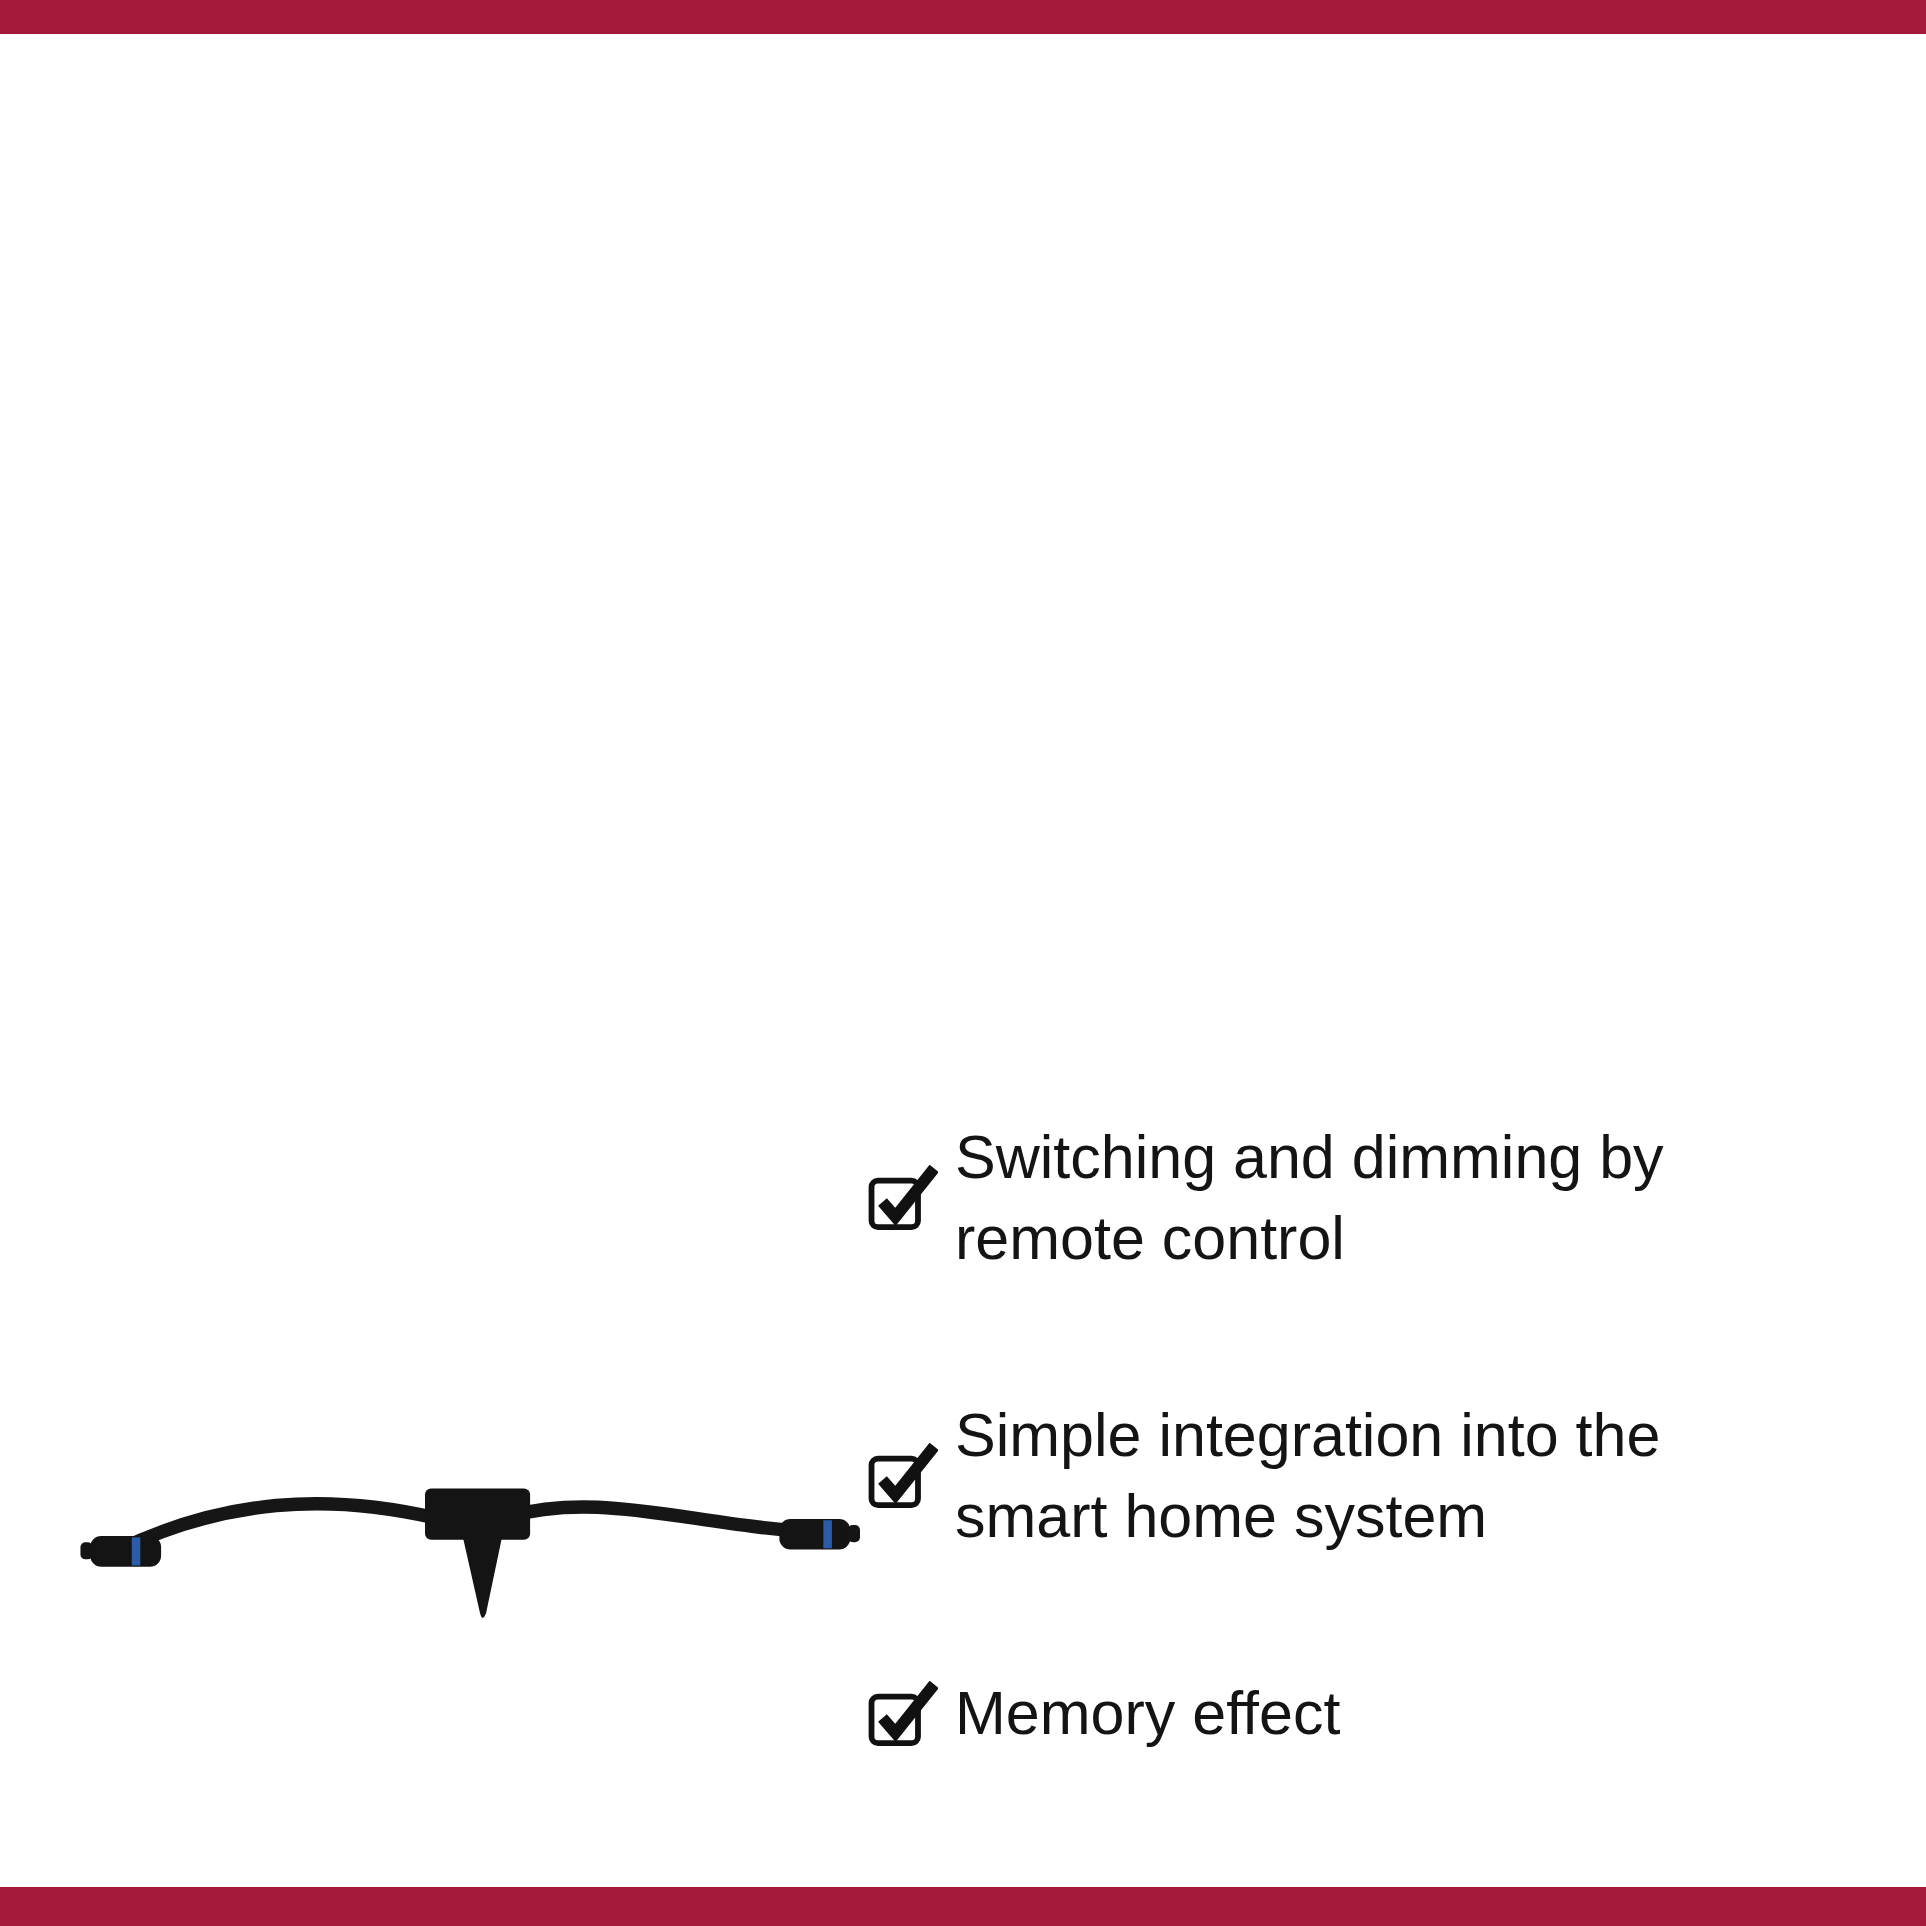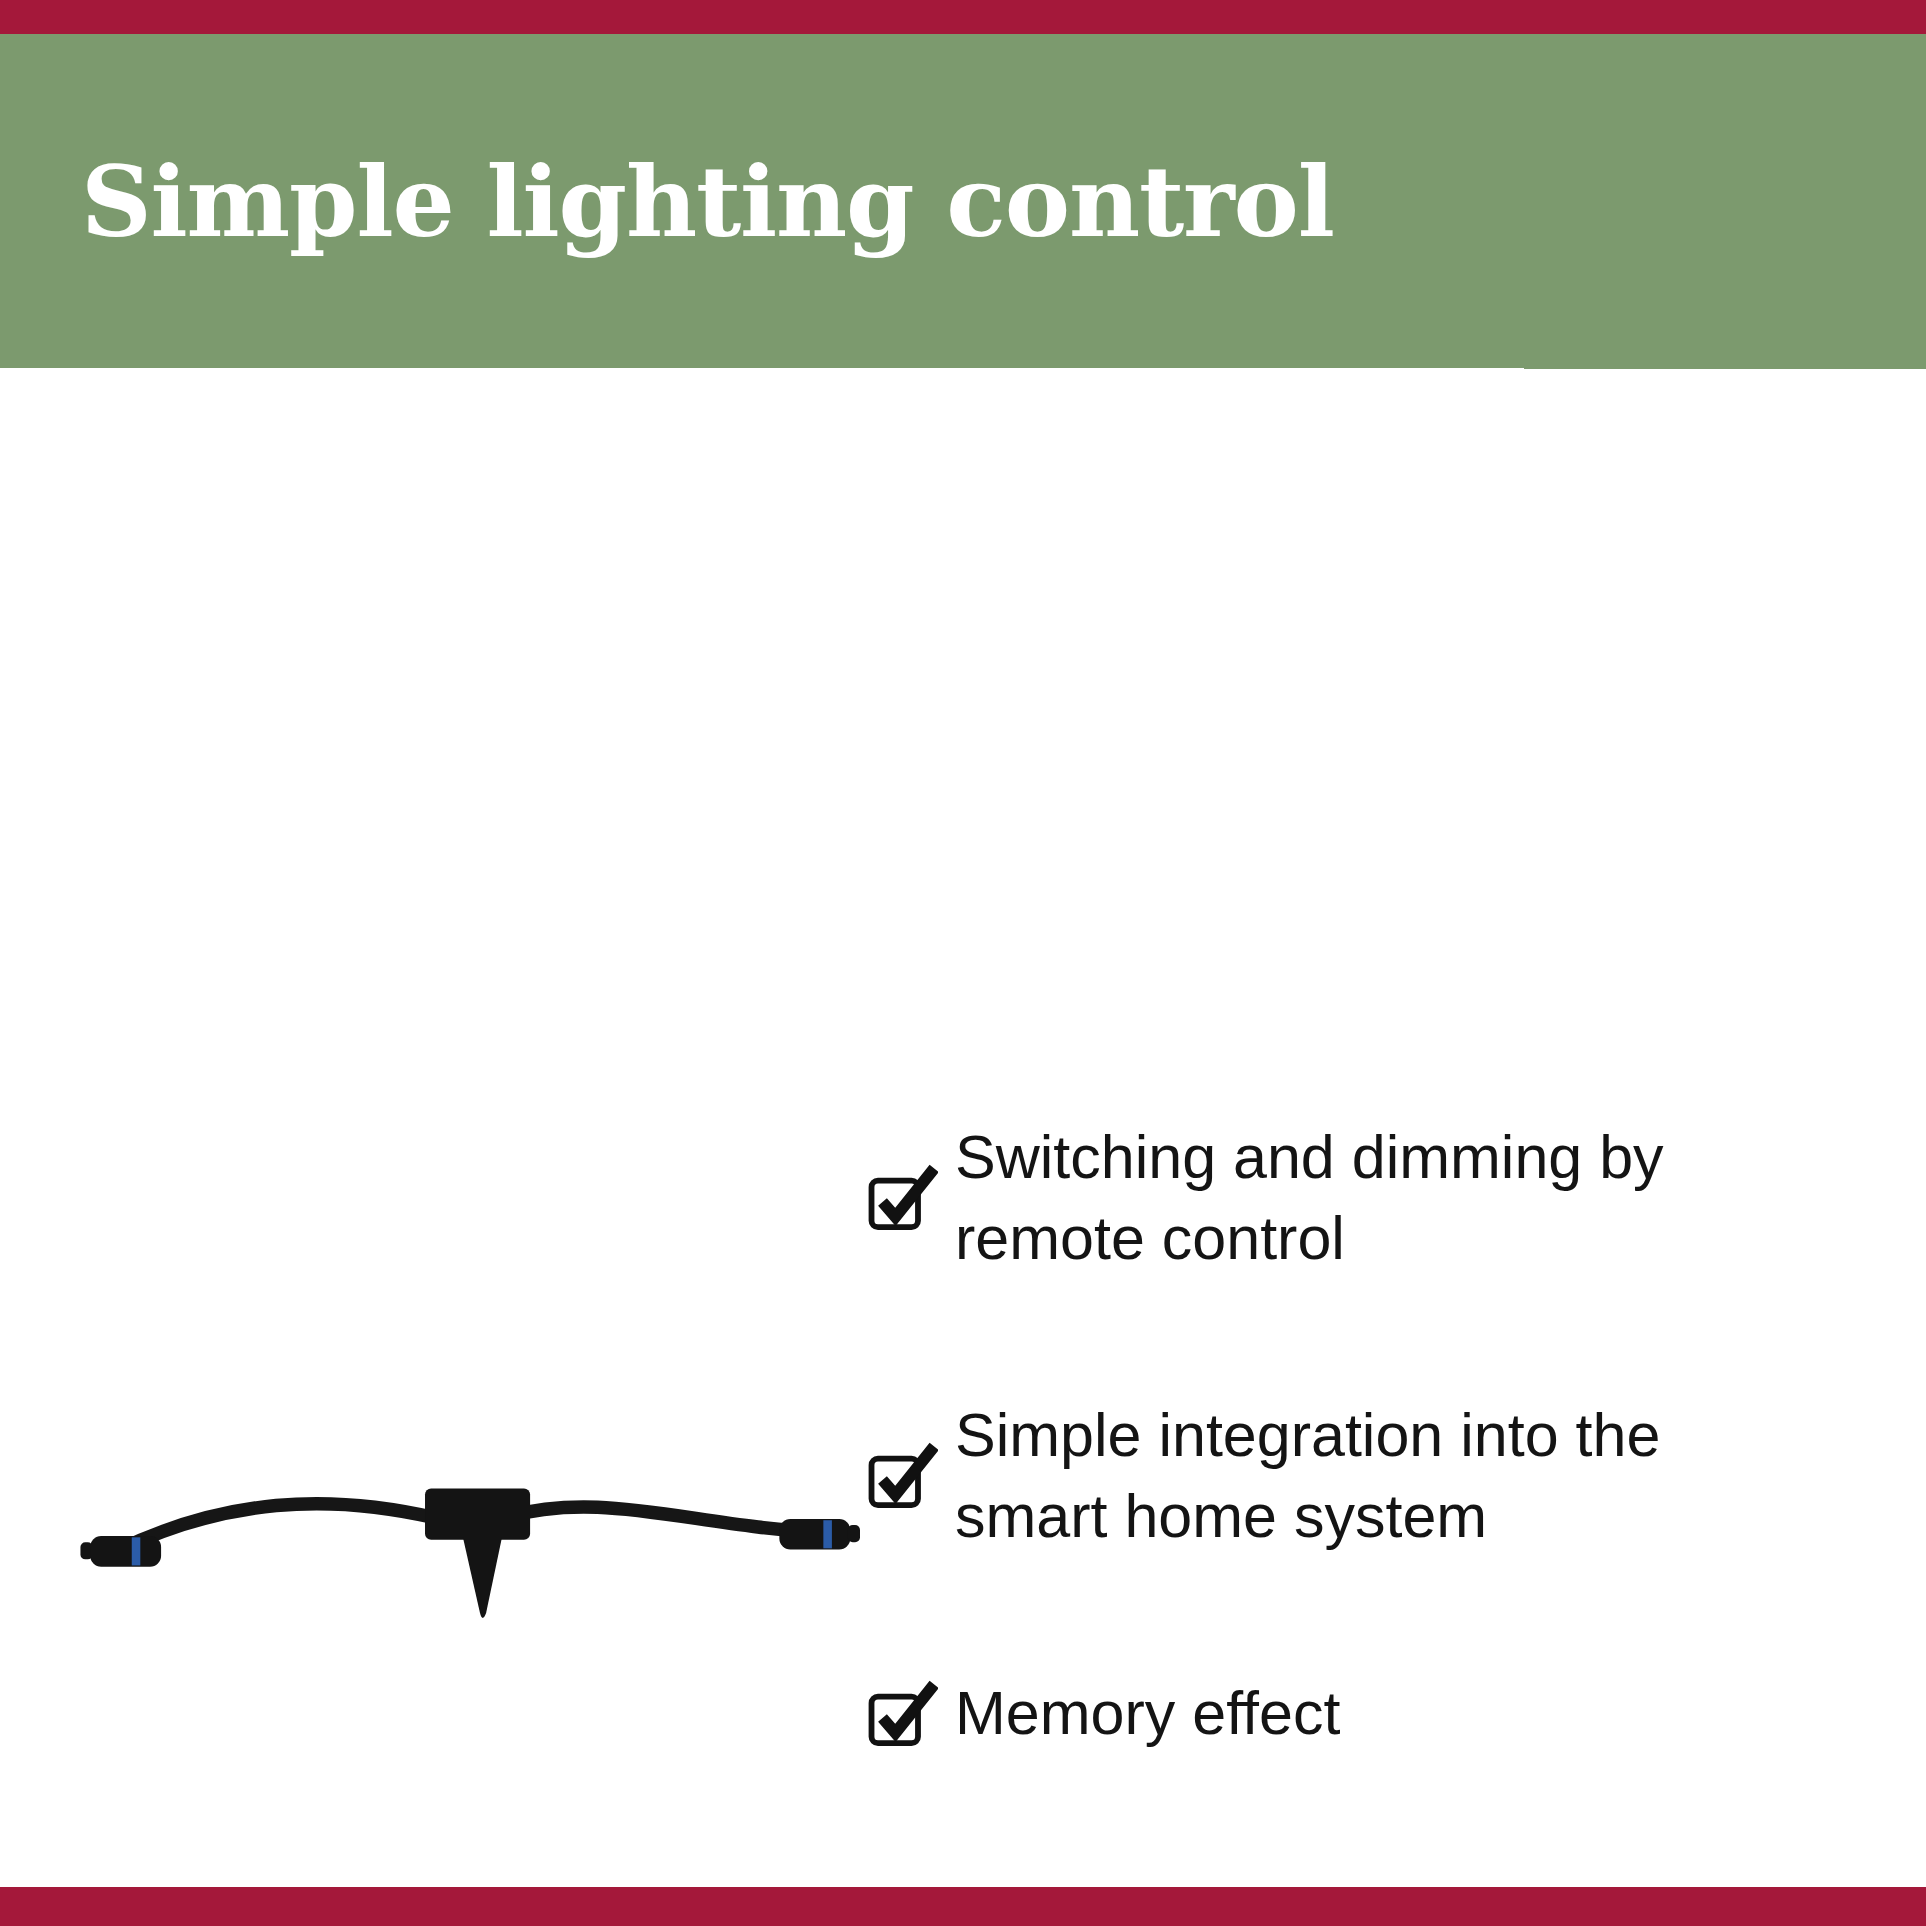--- a/index.html
+++ b/index.html
@@ -59,23 +59,20 @@
     max-width:734px;
   }
 </style>
 </head>
 <body>
 
 <div class="canvas">
 
   <div class="bar-top"></div>
 
-  <div class="header-band">
-    <div class="header-title">Simple lighting control</div>
-  </div>
 
   <div class="content">
 
     <div class="product">
       <svg viewBox="0 0 640 170">
 
         <path d="M 30 112 C 120 68, 205 64, 292 84" fill="none" stroke="#161616" stroke-width="11" stroke-linecap="round"></path>
 
         <path d="M 348 84 C 430 60, 505 92, 612 96" fill="none" stroke="#161616" stroke-width="11" stroke-linecap="round"></path>
 

